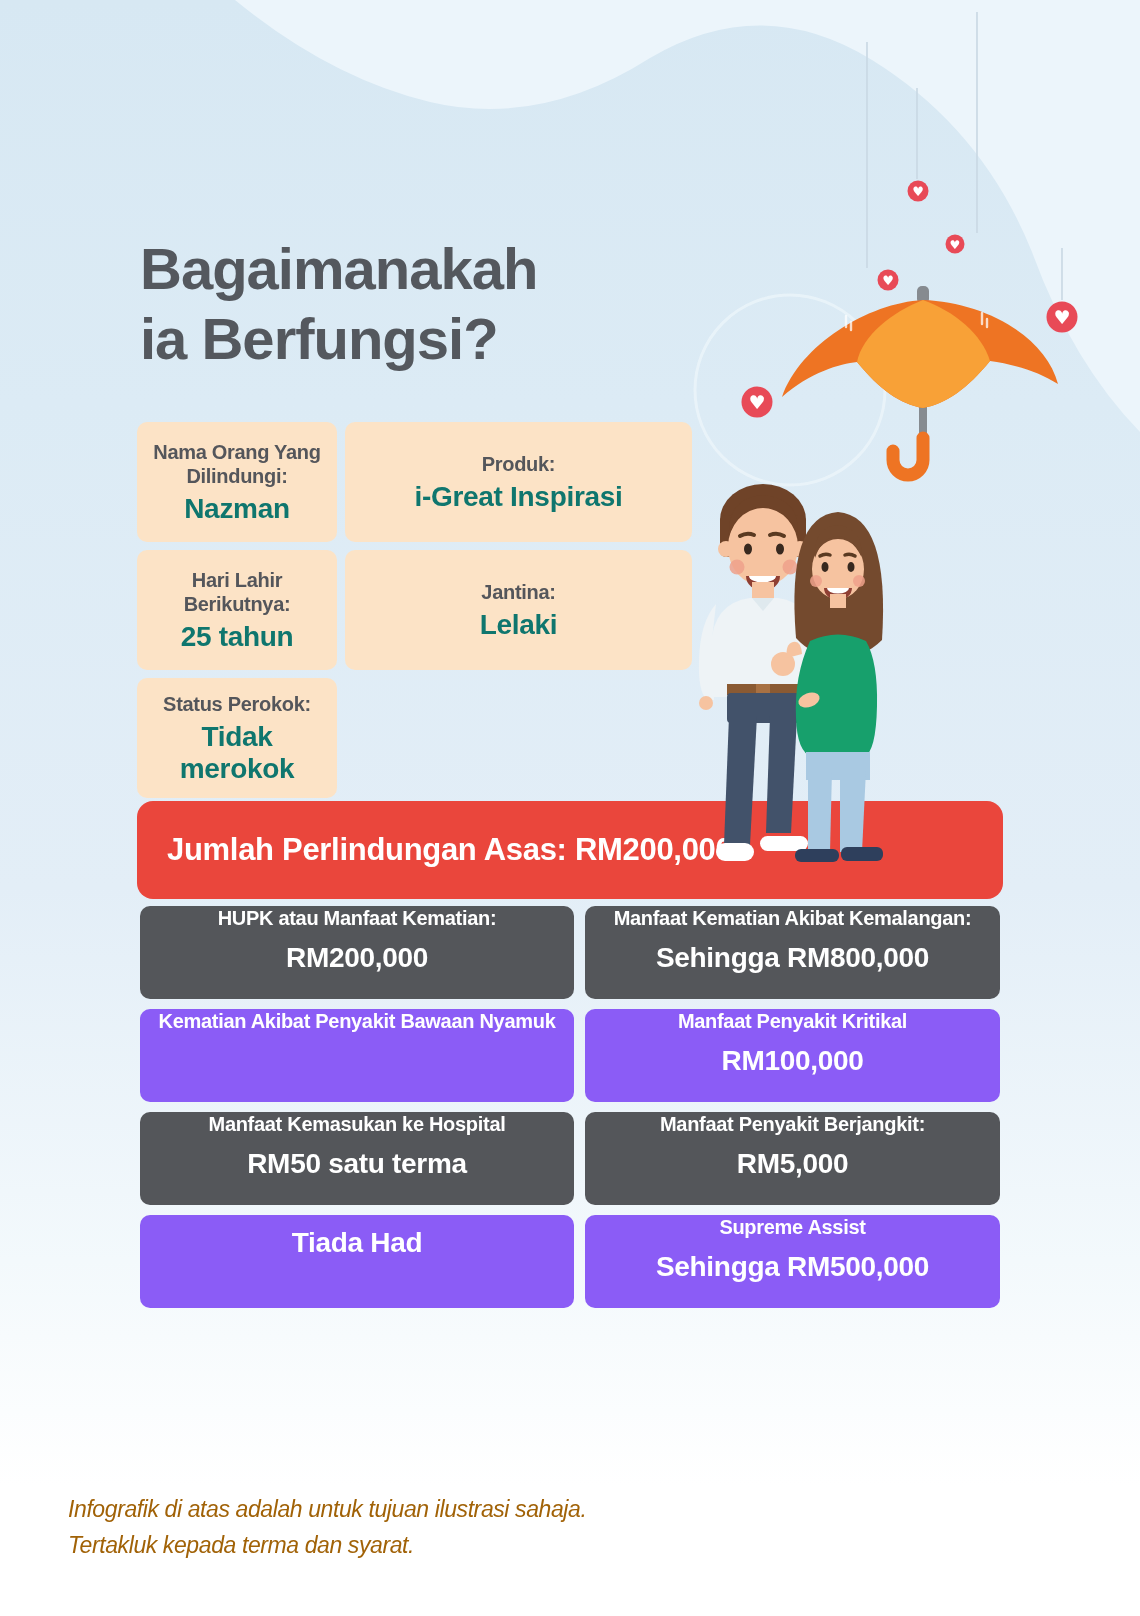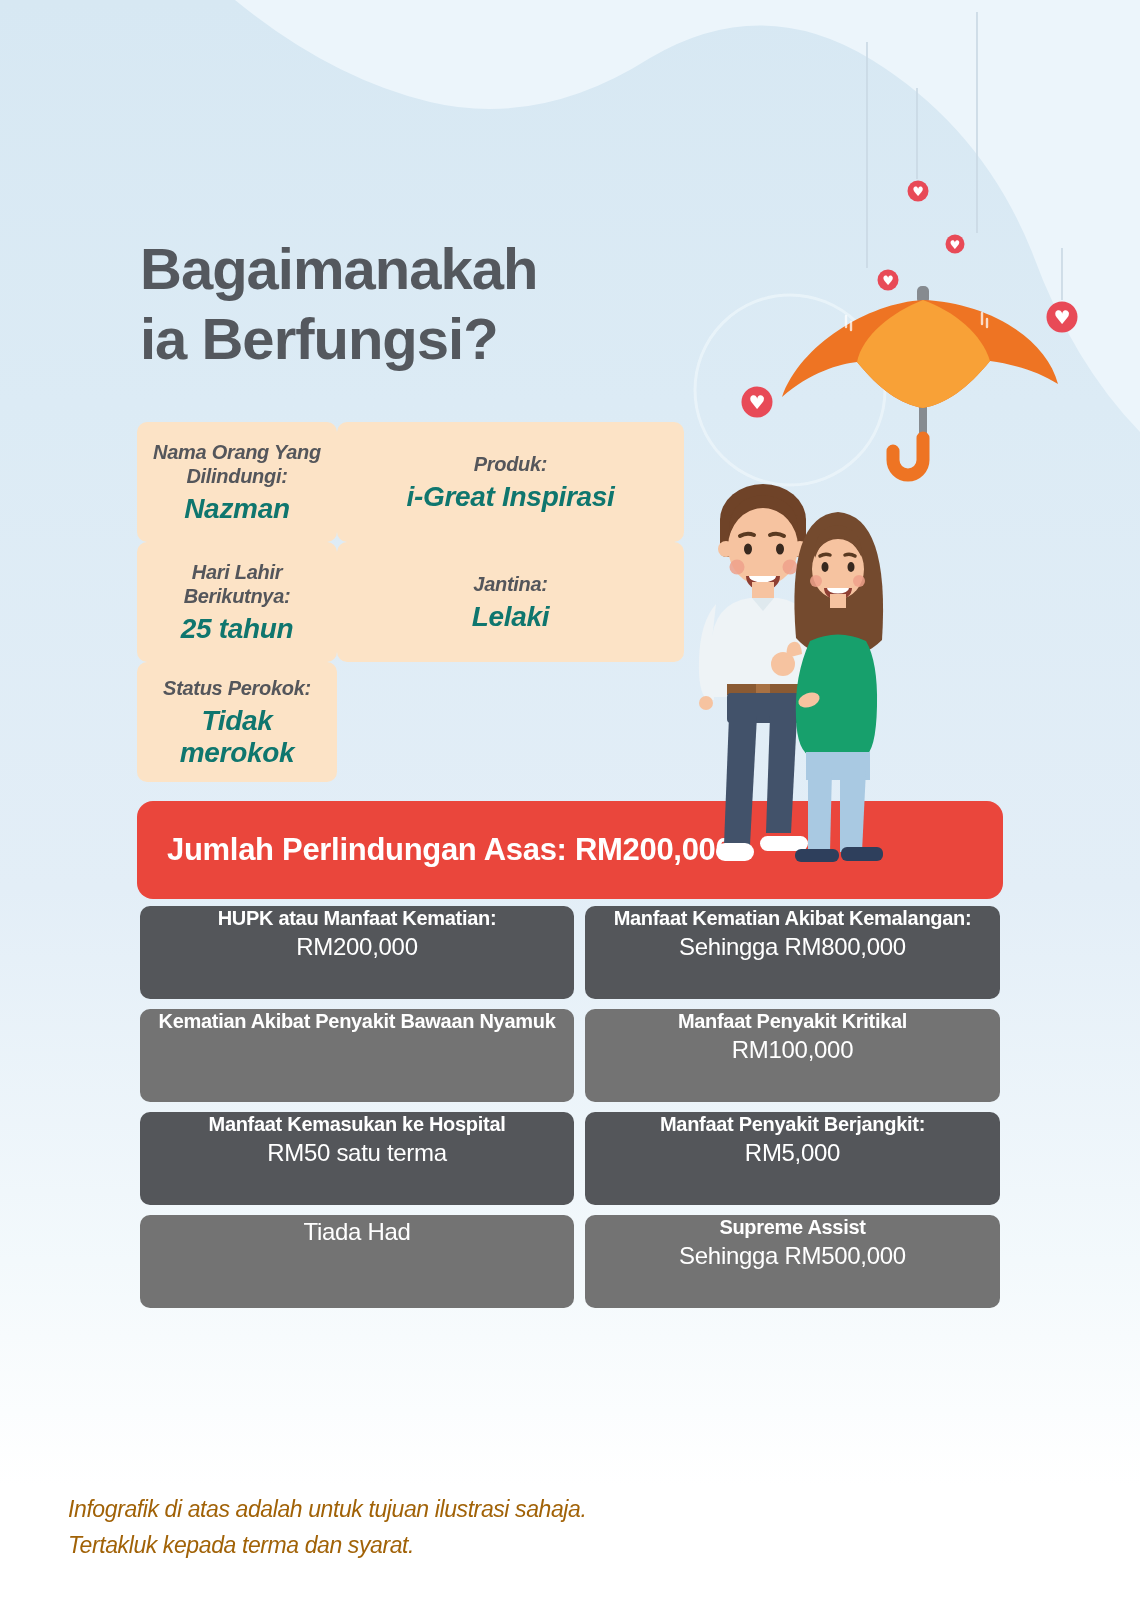--- a/index.html
+++ b/index.html
@@ -13,21 +13,21 @@
   .content{position:absolute;top:0;left:0;width:1140px;height:1616px;z-index:1;}
   .fg-layer{z-index:2;pointer-events:none;}
 
   .title{
     position:absolute;left:140px;top:234px;
     font-size:58px;font-weight:bold;color:#54585e;line-height:1.2;letter-spacing:-1px;
   }
 
   .profile-grid{
     position:absolute;left:137px;top:422px;
-    display:grid;grid-template-columns:200px 347px;grid-auto-rows:120px;font-style:italic;
+    display:grid;grid-template-columns:200px 347px;grid-auto-rows:120px;gap:8px;
   }
   .pcard{
     background:#fce3c6;border-radius:10px;
     display:flex;flex-direction:column;align-items:center;justify-content:center;
     text-align:center;padding:0 14px;box-sizing:border-box;
   }
   .pcard .lbl{font-size:20px;font-weight:bold;color:#54565b;line-height:1.2;letter-spacing:-0.3px;}
   .pcard .val{font-size:28px;font-weight:bold;color:#0f766e;margin-top:5px;letter-spacing:-0.3px;}
 
   .banner{
@@ -40,23 +40,23 @@
   .benefit-grid{
     position:absolute;left:140px;top:906px;
     display:grid;grid-template-columns:434px 415px;grid-auto-rows:93px;column-gap:11px;row-gap:10px;
   }
   .bcard{
     border-radius:10px;color:#ffffff;
     display:flex;flex-direction:column;align-items:center;justify-content:flex-start;
     text-align:center;padding:0 12px;box-sizing:border-box;
   }
   .bcard.dark{background:#54565a;}
-  .bcard.mid{background:#737373;}
+  .bcard.mid{background:#8b5cf6;}
   .bcard .lbl{font-size:20px;font-weight:bold;letter-spacing:-0.3px;line-height:1.2;}
-  .bcard .val{font-size:24px;font-weight:normal;margin-top:3px;letter-spacing:-0.3px;}
+  .bcard .val{font-size:28px;font-weight:bold;margin-top:12px;letter-spacing:-0.3px;}
 
   .footer{
     position:absolute;left:68px;top:1492px;
     font-style:italic;font-size:23px;color:#a16207;line-height:1.55;letter-spacing:-0.4px;
   }
 </style>
 </head>
 <body>
 
 <svg class="layer bg-layer" width="1140" height="1616" viewBox="0 0 1140 1616">

